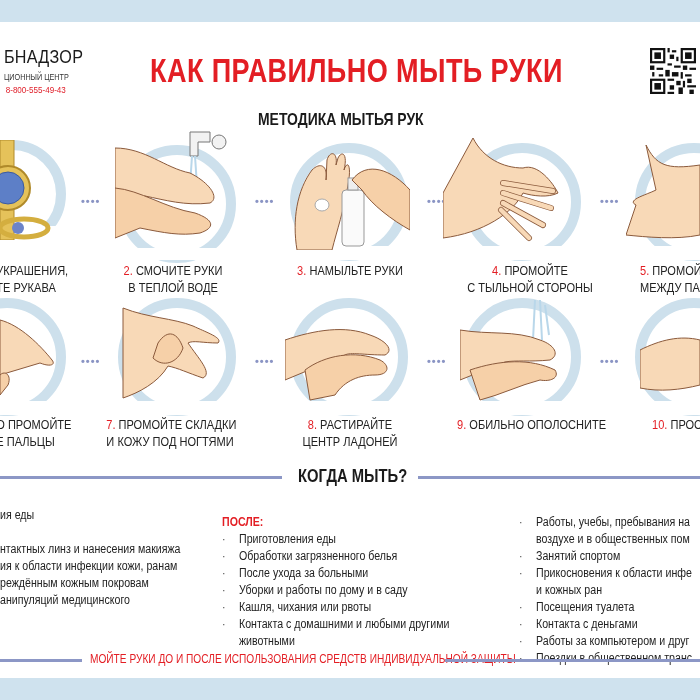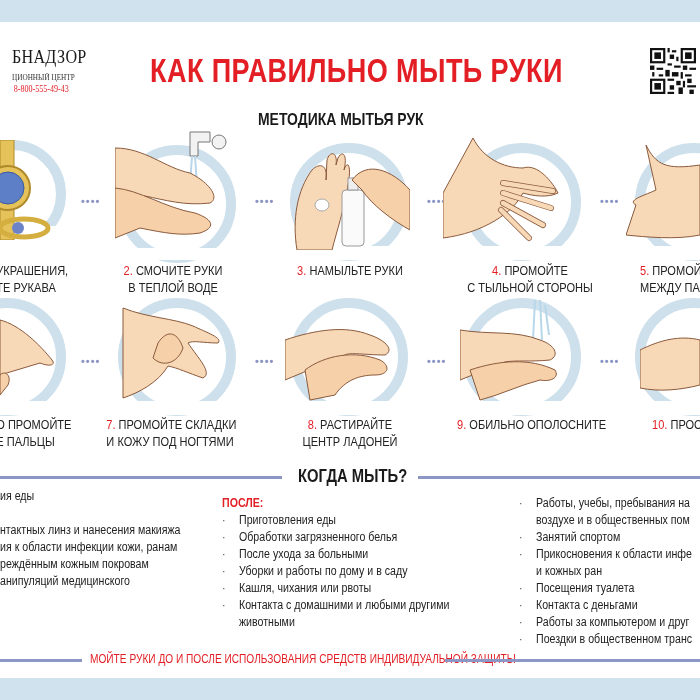--- a/index.html
+++ b/index.html
@@ -2,39 +2,39 @@
 <html><head>
 <meta charset="utf-8">
 <style>
   * { box-sizing: border-box; margin: 0; padding: 0; }
   html, body { width: 700px; height: 700px; overflow: hidden; background: #ffffff; }
   body { font-family: "Liberation Sans", "DejaVu Sans", sans-serif; color: #222; position: relative; }
   .band { position: absolute; left: 0; width: 700px; background: #cfe2ee; }
   .band.top { top: 0; height: 22px; }
   .band.bottom { top: 678px; height: 22px; }
 
-  .logo { position: absolute; left: 12px; top: 46px; font-family: Liberation Serif, serif; }
+  .logo { position: absolute; left: 4px; top: 46px; }
   .logo .org { font-size: 19px; color: #1a1a1a; letter-spacing: 0.3px; transform: scaleX(0.85); transform-origin: left; white-space: nowrap; }
   .logo .sub { font-size: 8.5px; color: #333; margin-top: 4px; transform: scaleX(0.85); transform-origin: left; white-space: nowrap; }
   .logo .phone { font-size: 9.5px; color: #e0202b; margin-top: 2px; transform: scaleX(0.85); transform-origin: left; white-space: nowrap; padding-left: 2px; }
 
   .main-title { position: absolute; left: 150px; top: 52px; font-size: 33px; font-weight: bold; color: #e31e24; white-space: nowrap; transform: scaleX(0.82); transform-origin: left; letter-spacing: 0.5px; }
   .qr { position: absolute; left: 650px; top: 48px; width: 46px; height: 46px; }
   .subtitle { position: absolute; left: 258px; top: 110px; font-size: 17px; font-weight: bold; color: #1a1a1a; white-space: nowrap; transform: scaleX(0.82); transform-origin: left; }
   .ring { position: absolute; border-radius: 50%; border: 10px solid #cde0ec; }
   .ring-cover { position: absolute; background: #fff; }
   .illus { position: absolute; }
   .dots { position: absolute; font-size: 11px; color: #8a94c4; letter-spacing: 1px; font-weight: bold; }
   .caption { position: absolute; font-size: 13px; color: #222; text-align: center; white-space: nowrap; transform: scaleX(0.85); line-height: 17px; }
   .caption .num { color: #e31e24; }
 
   .when-divider { position: absolute; top: 476px; height: 3px; background: #8c97c6; }
   .when-title { position: absolute; left: 298px; top: 466px; font-size: 18px; font-weight: bold; color: #1a1a1a; white-space: nowrap; transform: scaleX(0.82); transform-origin: left; }
 
-  .col { position: absolute; font-size: 12.5px; color: #222; line-height: 17px; }
+  .col { position: absolute; font-size: 12.5px; color: #222; line-height: 17px; margin-top: 19px; }
   .col .hdr { color: #e31e24; font-weight: bold; font-size: 12.5px; transform: scaleX(0.85); transform-origin: left; display: inline-block; }
   .col ul { list-style: none; }
   .col li { position: relative; white-space: nowrap; transform: scaleX(0.85); transform-origin: left; }
   .col li .bullet { position: absolute; left: -20px; color: #444; }
 
   .footer-line { position: absolute; top: 659px; height: 3px; background: #8c97c6; }
   .footer-text { position: absolute; left: 90px; top: 651px; font-size: 13px; color: #e31e24; white-space: nowrap; transform: scaleX(0.78); transform-origin: left; }
 </style>
 </head>
 <body>

